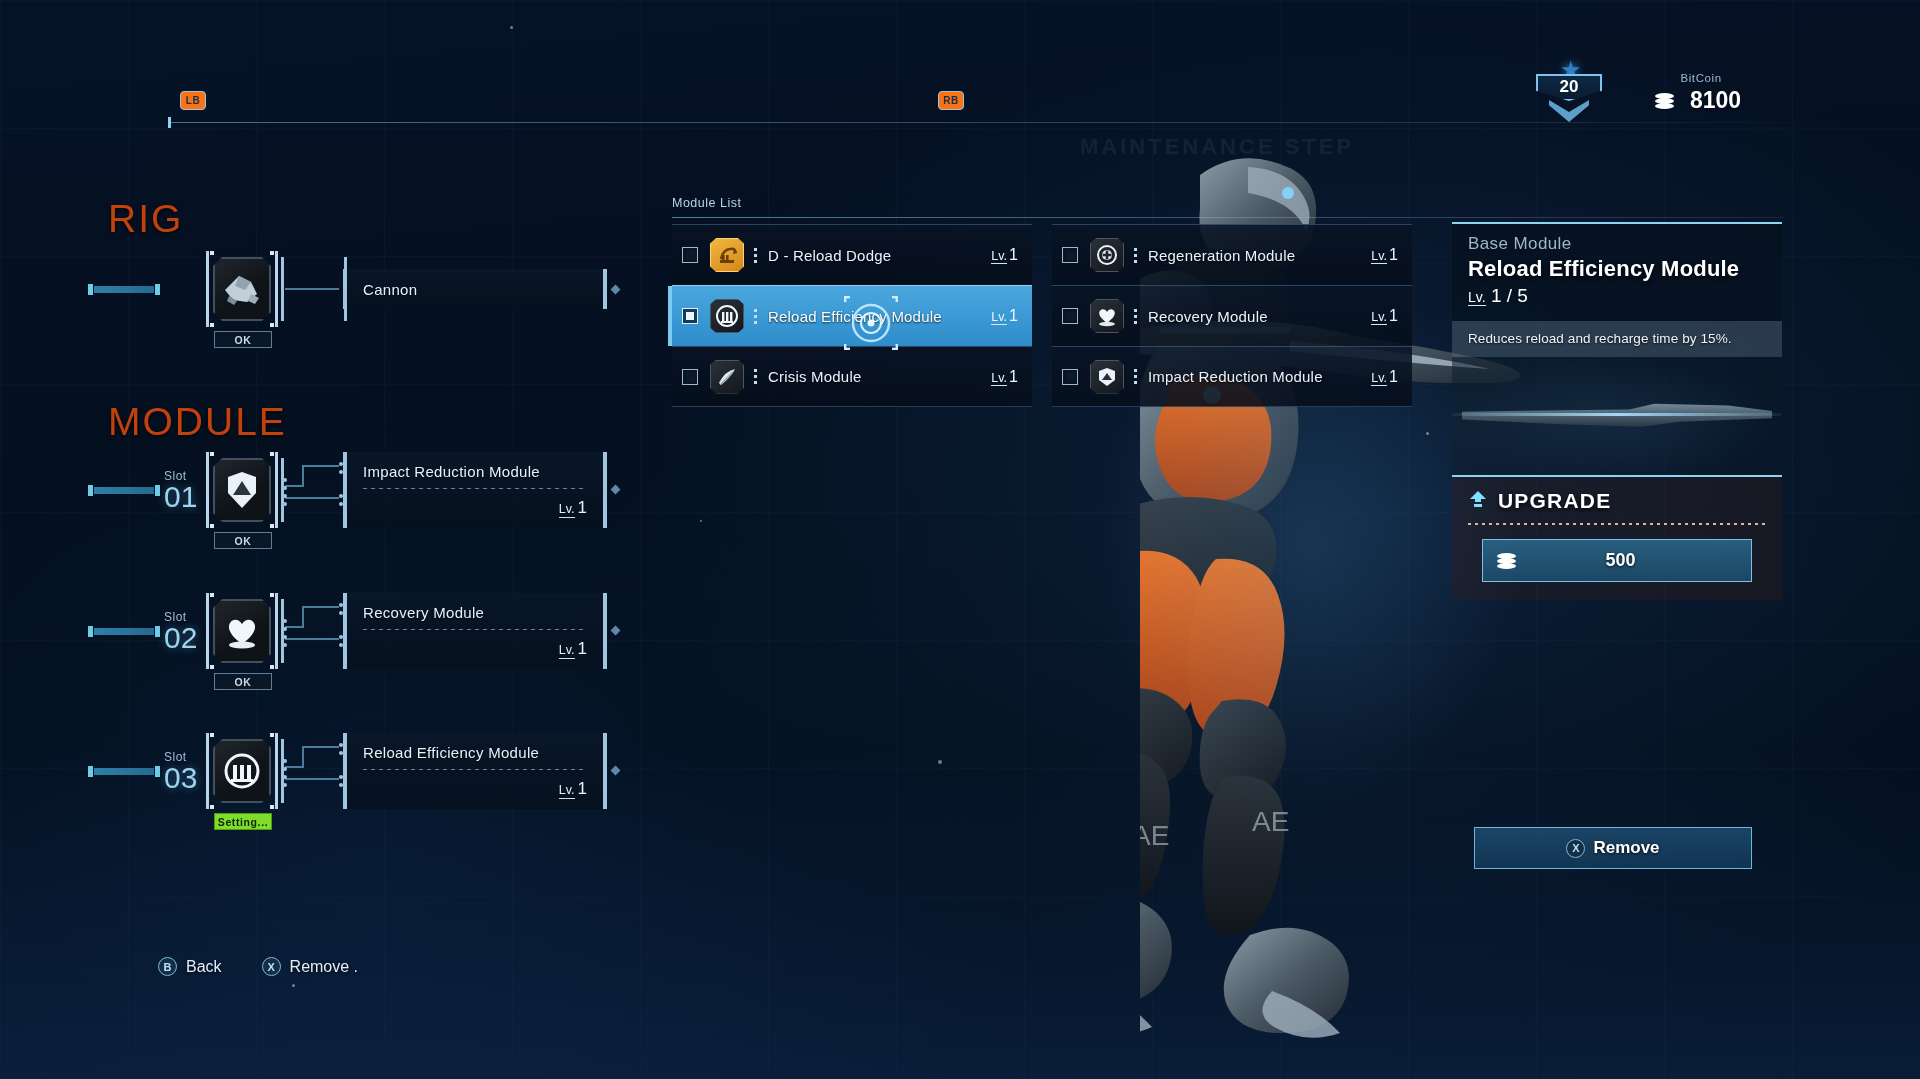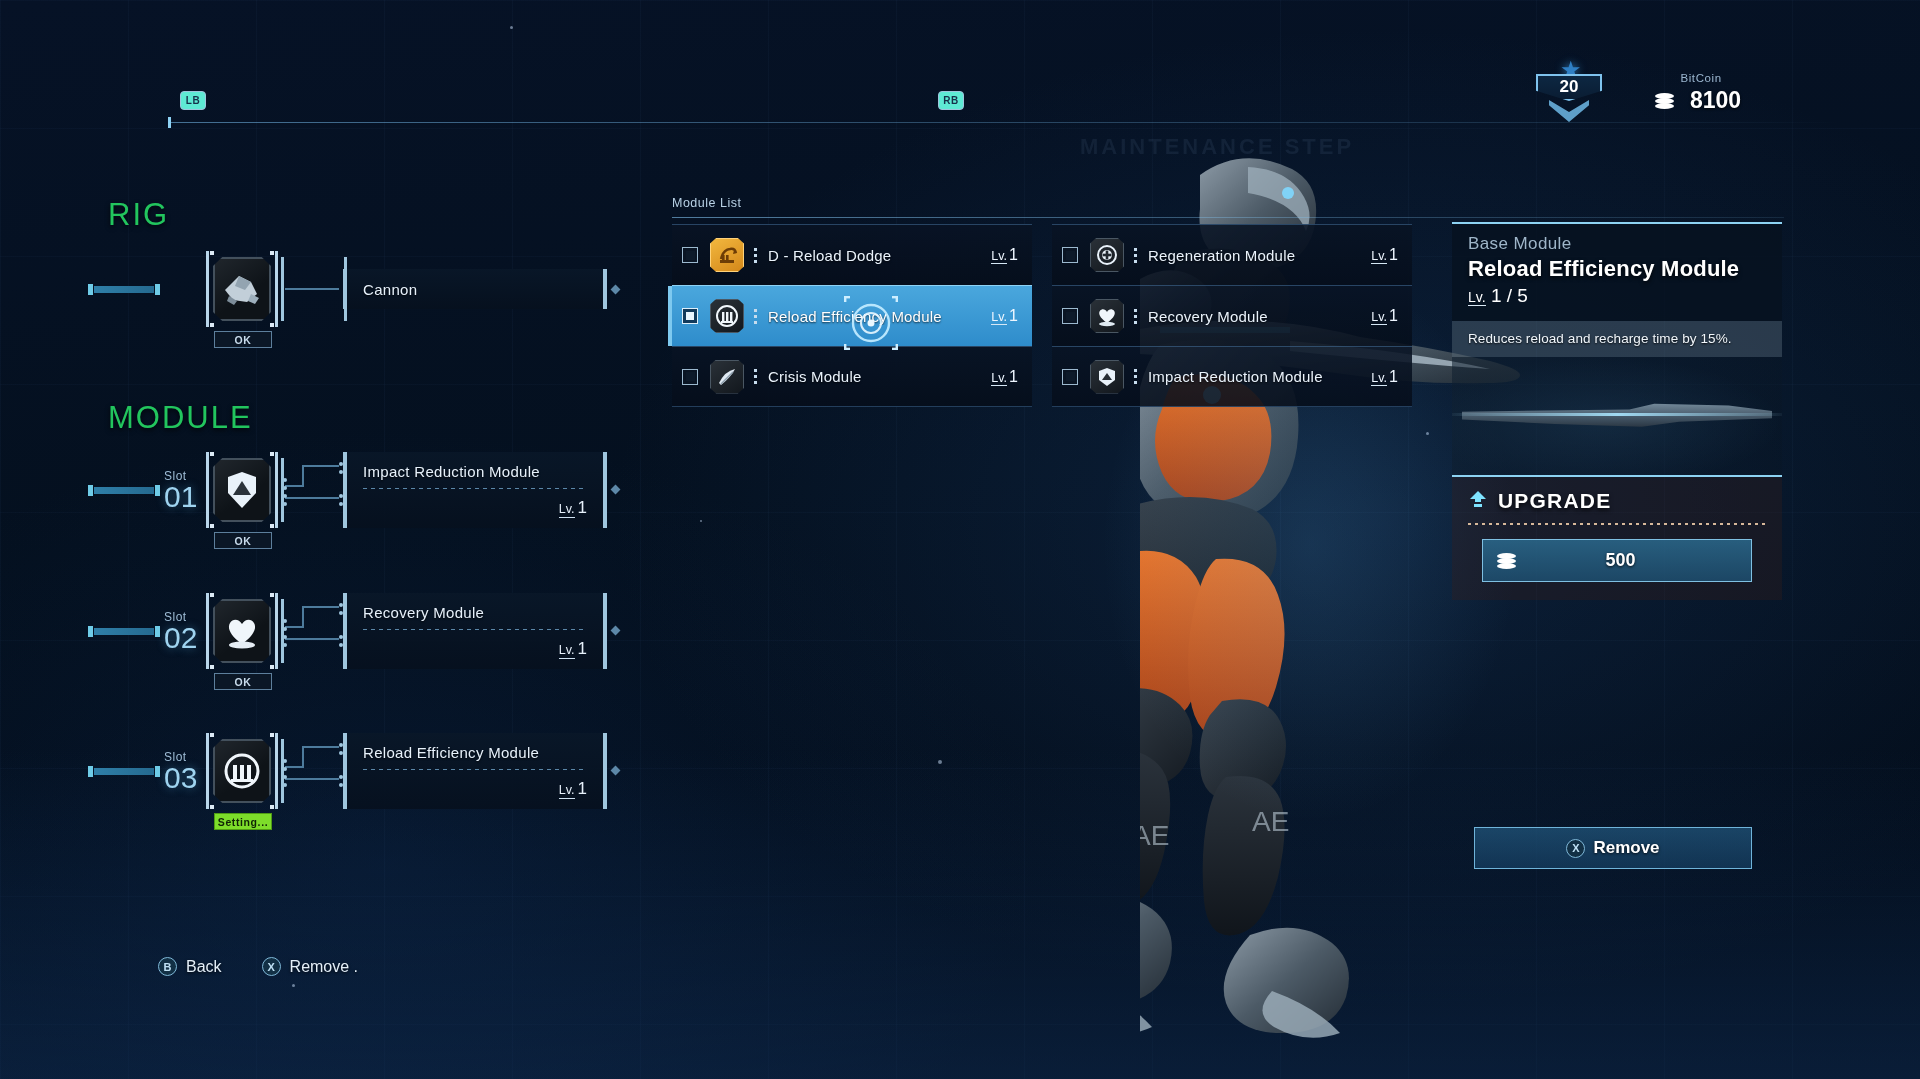--- a/index.html
+++ b/index.html
@@ -44,21 +44,21 @@
   #nav-rule {
     position: absolute; left: 168px; top: 122px; width: 1672px; height: 1px;
     background: linear-gradient(to right, rgba(120,190,240,.55), rgba(120,190,240,.18) 78%, rgba(120,190,240,0));
   }
   #nav-rule-cap {
     position:absolute; left:168px; top:117px; width:3px; height:11px; background:#8ed2f5;
   }
   .bumper {
     display:inline-flex; align-items:center; justify-content:center;
     width: 26px; height: 19px; border-radius: 4px;
-    border: 1px solid #9fc4dd; background: #5eead4; color: #16304a;
+    border: 1px solid #9fc4dd; background: #f97316; color: #16304a;
     font-size: 10px; font-weight: bold; letter-spacing: .5px;
   }
   #nav-items {
     position: absolute; left: 186px; top: 86px;
     display: flex; align-items: center; gap: 0;
   }
   .nav-tab {
     font-size: 17.5px; font-weight: bold; letter-spacing: 1.1px;
     color: #d6e6f5; padding: 9px 22px; white-space: nowrap;
     text-shadow: 0 1px 3px rgba(0,0,0,.7);
@@ -98,21 +98,21 @@
   #currency-value { font-size: 23px; font-weight: bold; color: #ffffff; text-shadow: 0 1px 3px rgba(0,0,0,.8); }
   .coin-icon { display:inline-block; width:19px; height:16px; position:relative; }
   .coin-icon i {
     position:absolute; left:0; width:19px; height:6px; border-radius:50%;
     background:#ffffff;
   }
   .coin-icon i:nth-child(1){ top:0; } .coin-icon i:nth-child(2){ top:5px; } .coin-icon i:nth-child(3){ top:10px; }
 
   
   .section-title {
-    font-size: 31px; font-weight: normal; letter-spacing: 2px; color: #22c55e;
+    font-size: 39px; font-weight: normal; letter-spacing: 2px; color: #c2410c;
     text-shadow: 0 2px 5px rgba(0,0,0,.8);
   }
   #rig-title { position: absolute; left: 108px; top: 197px; }
   #module-title { position: absolute; left: 108px; top: 400px; }
 
   .slot-row { position: absolute; display: flex; align-items: center; height: 106px; }
   #rig-row { left: 88px; top: 236px; }
   #mod-row-1 { left: 88px; top: 437px; }
   #mod-row-2 { left: 88px; top: 578px; }
   #mod-row-3 { left: 88px; top: 718px; }

